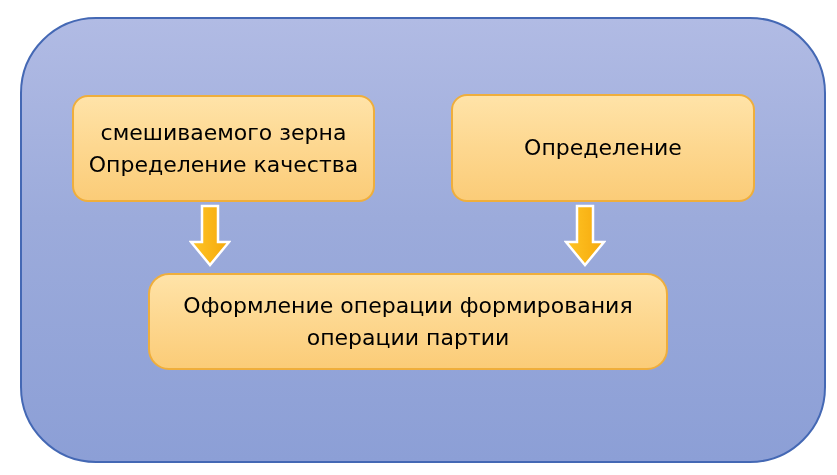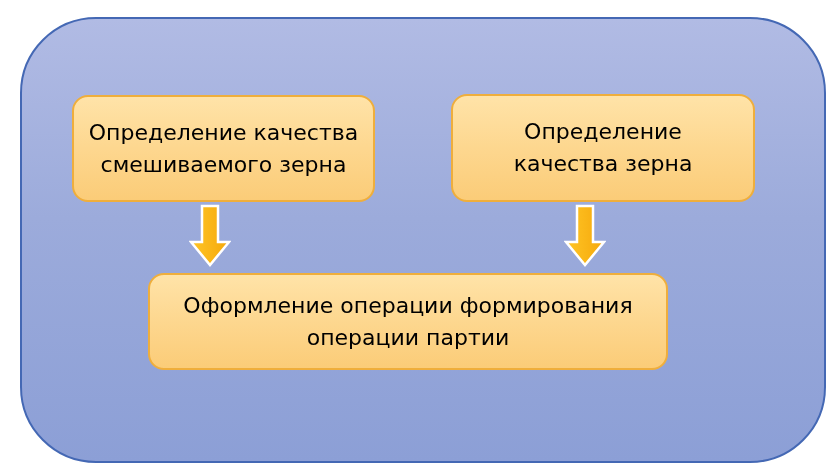--- a/index.html
+++ b/index.html
@@ -33,43 +33,42 @@
     justify-content: center;
     align-items: center;
     text-align: center;
     font-size: 22px;
     line-height: 32px;
     color: #000000;
   }
   .node .line { display: block; white-space: nowrap; }
   .node-1 { left: 72px;  top: 95px;  width: 303px; height: 107px; }
   .node-2 { left: 451px; top: 94px;  width: 304px; height: 108px; }
-  .node-3 { left: 148px; top: 273px; width: 520px; height: 97px;  }
+  .node-3 { left: 148px; top: 273px; width: 520px; height: 97px; border-radius: 21px;  }
   .arrow {
     position: absolute;
     width: 42px;
     height: 64px;
   }
   .arrow-1 { left: 189px; top: 204px; }
   .arrow-2 { left: 564px; top: 204px; }
 </style>
 </head>
 <body>
 
 <div class="canvas">
   <div class="panel"></div>
 
   <div class="node node-1">
+    <span class="line">смешиваемого зерна</span>
     <span class="line">Определение качества</span>
-    <span class="line">смешиваемого зерна</span>
   </div>
 
   <div class="node node-2">
     <span class="line">Определение</span>
-    <span class="line">качества зерна</span>
   </div>
 
   <div class="node node-3">
     <span class="line">Оформление операции формирования</span>
     <span class="line">операции партии</span>
   </div>
 
   <svg class="arrow arrow-1" viewBox="0 0 42 64" xmlns="http://www.w3.org/2000/svg">
     <defs>
       <linearGradient id="goldGrad1" x1="0" y1="0" x2="1" y2="0">

